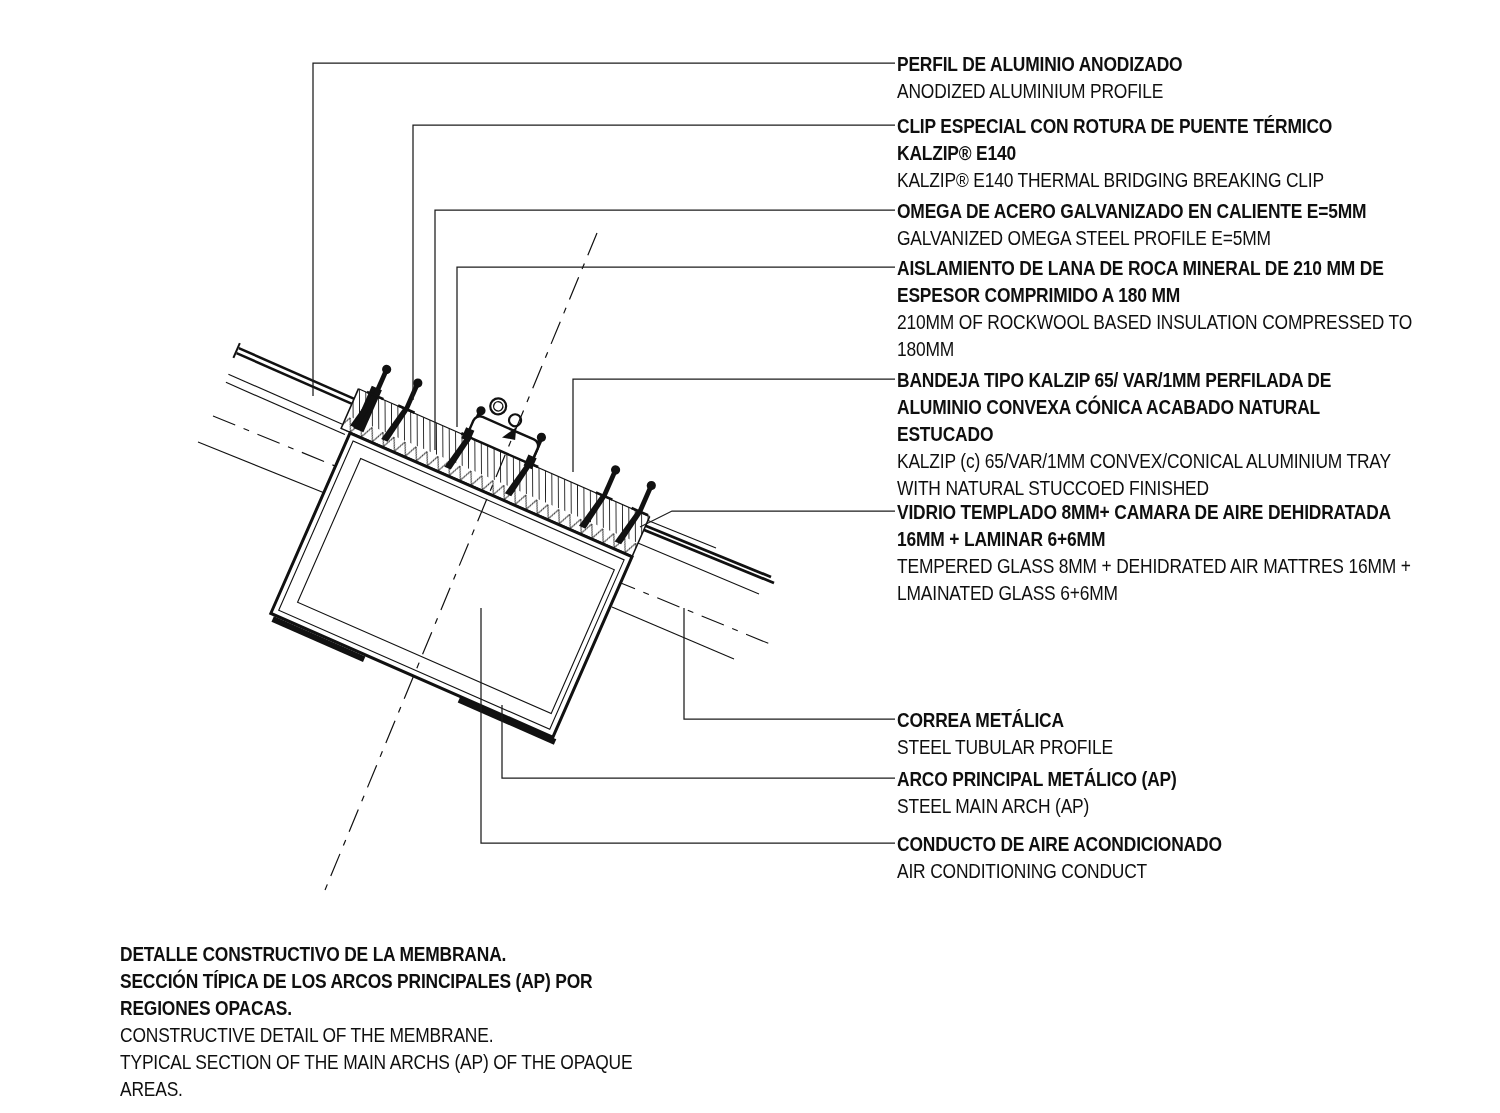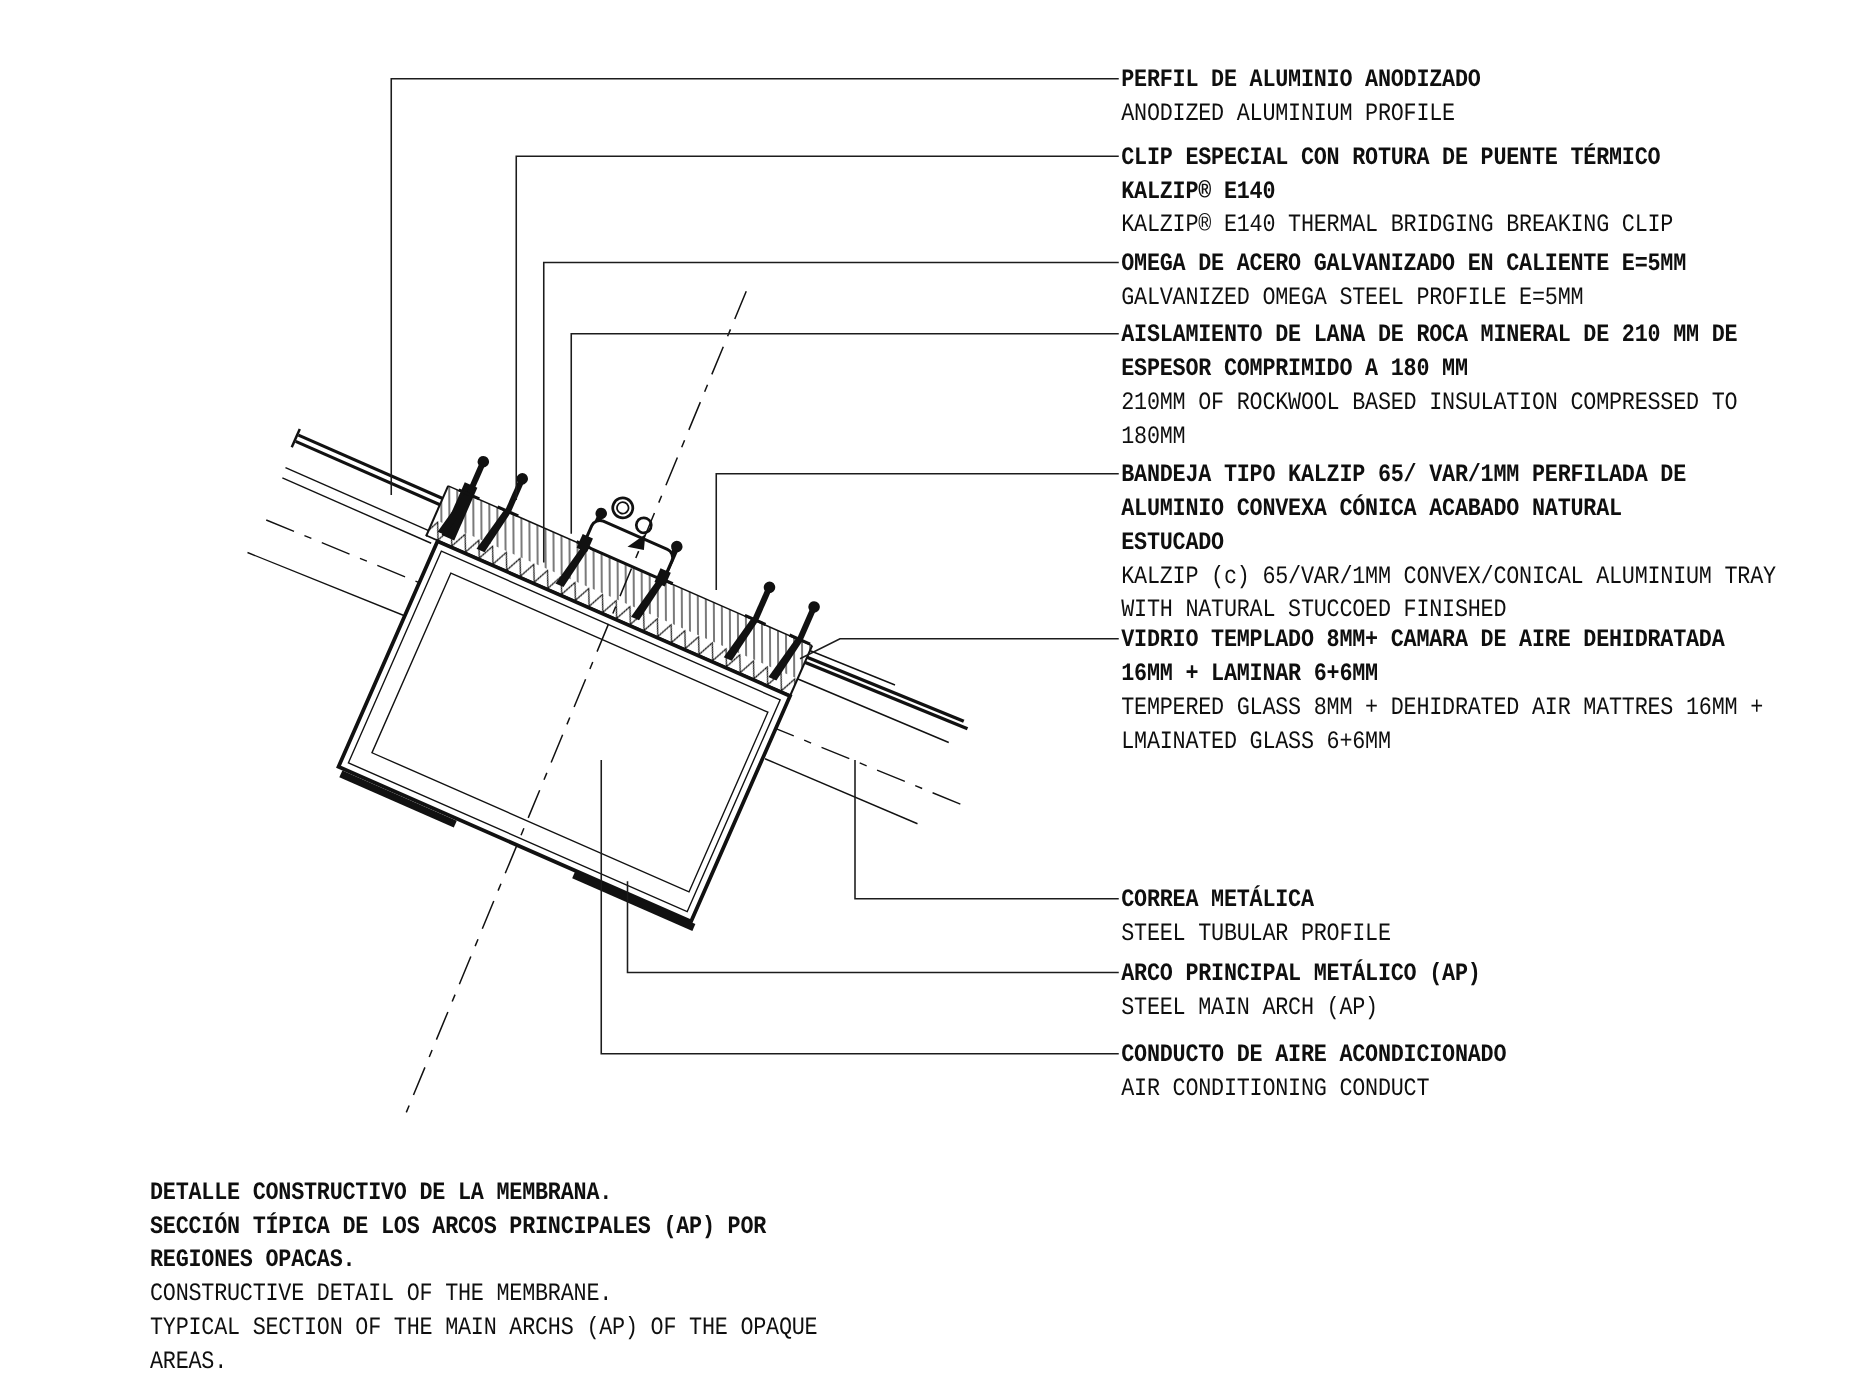--- a/index.html
+++ b/index.html
@@ -1,20 +1,20 @@
 <!DOCTYPE html>
 <html><head>
 <meta charset="utf-8">
 <style>
   html,body{margin:0;padding:0;background:#ffffff;}
   .stage{
     position:relative;
     width:1500px;height:1113px;
     background:#ffffff;
-    font-family:Liberation Mono, monospace;
+    font-family:Liberation Sans, sans-serif;
     overflow:hidden;
   }
   .drawing{position:absolute;left:0;top:0;}
   .callout{
     position:absolute;
     left:897px;
     width:660px;
     font-size:20px;
     line-height:27px;
     color:#0f0f0f;

